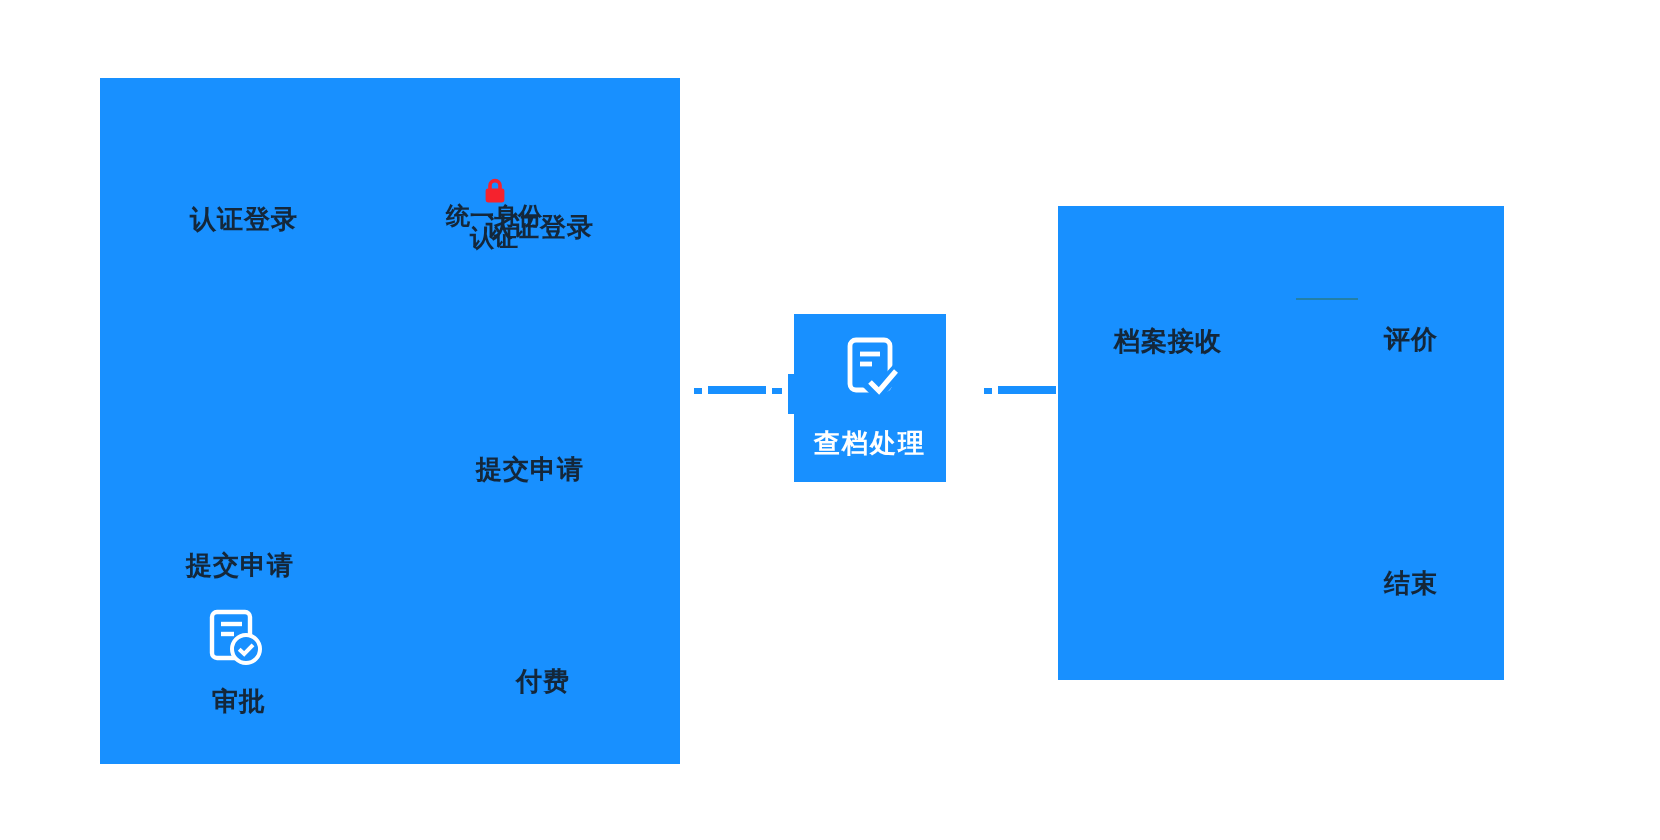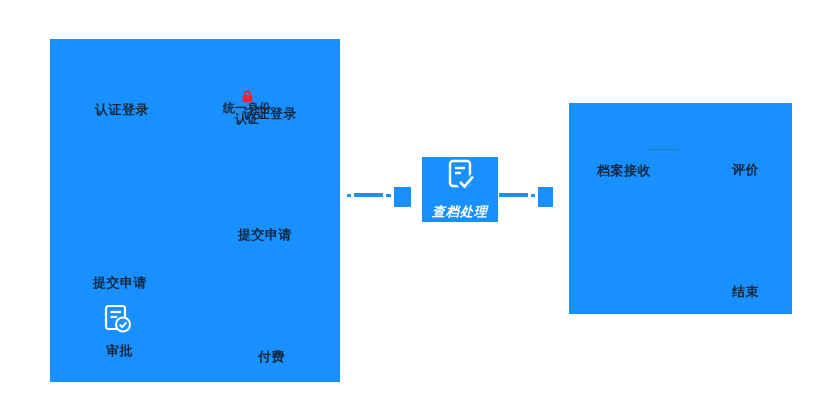--- a/index.html
+++ b/index.html
@@ -8,27 +8,27 @@
     width: 830px; height: 420px;
     background: #ffffff;
     font-family: "Liberation Sans", "DejaVu Sans", sans-serif;
     overflow: hidden;
   }
   .panel {
     position: absolute;
     background: #1890ff;
   }
   .panel-left  { left: 50px;  top: 39px;  width: 290px; height: 343px; }
-  .panel-right { left: 569px; top: 103px; width: 223px; height: 211px; }
+  .panel-right { left: 529px; top: 103px; width: 223px; height: 237px; }
   .mid-node {
     position: absolute;
-    left: 422px; top: 157px; width: 76px; height: 65px;
+    left: 397px; top: 157px; width: 76px; height: 84px;
     background: #1890ff;
     display: flex; flex-direction: column;
-    align-items: center; justify-content: center; font-style: italic;
+    align-items: center; justify-content: center;
   }
   .lbl {
     position: absolute;
     font-size: 13px; font-weight: bold;
     color: #14273a;
     white-space: nowrap;
     letter-spacing: 0.5px;
     font-family: Liberation Mono, monospace;
   }
   .lbl-white {
@@ -83,21 +83,21 @@
     <span class="icon-block" style="left:53px; top:265px;">
       <svg width="29" height="30" viewBox="0 0 29 30">
         <rect x="3" y="2" width="19" height="23" rx="2.5" fill="none" stroke="#ffffff" stroke-width="2.2"></rect>
         <line x1="7.5" y1="8" x2="18" y2="8" stroke="#ffffff" stroke-width="2.2"></line>
         <line x1="7.5" y1="13" x2="14" y2="13" stroke="#ffffff" stroke-width="2.2"></line>
         <circle cx="20" cy="20.5" r="7" fill="#1890ff" stroke="#ffffff" stroke-width="2"></circle>
         <path d="M16.6 20.6 l2.5 2.4 l4.4 -4.6" fill="none" stroke="#ffffff" stroke-width="2"></path>
       </svg>
     </span>
     <span class="lbl" style="left:56px; top:303px;">审批</span>
-    <span class="lbl" style="left:208px; top:309px;">付费</span>
+    <span class="lbl" style="left:208px; top:293px;">付费</span>
   </div>
 
   <div class="conn conn-dash-s" style="left:347px; top:194px; width:4px;"></div>
   <div class="conn conn-line" style="left:354px; top:193px; width:29px;"></div>
   <div class="conn conn-dash-s" style="left:386px; top:194px; width:5px;"></div>
   <div class="conn conn-square" style="left:394px; top:187px;"></div>
 
   <div class="mid-node">
     <span>
       <svg width="30" height="32" viewBox="0 0 30 32">

